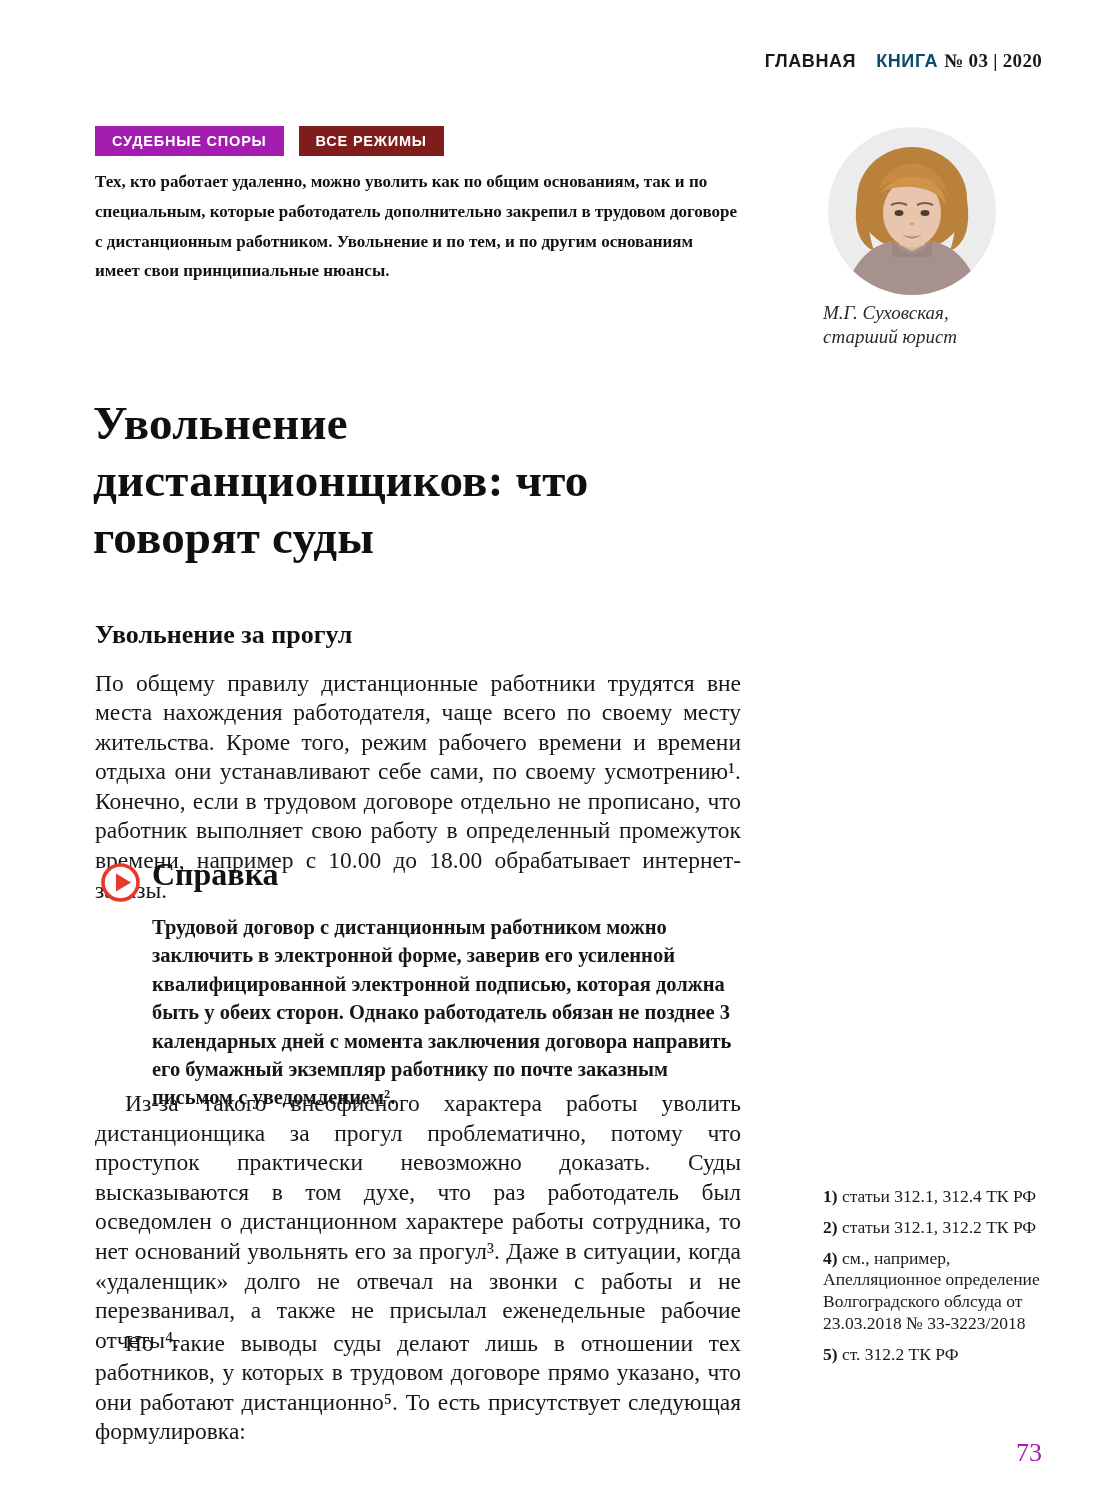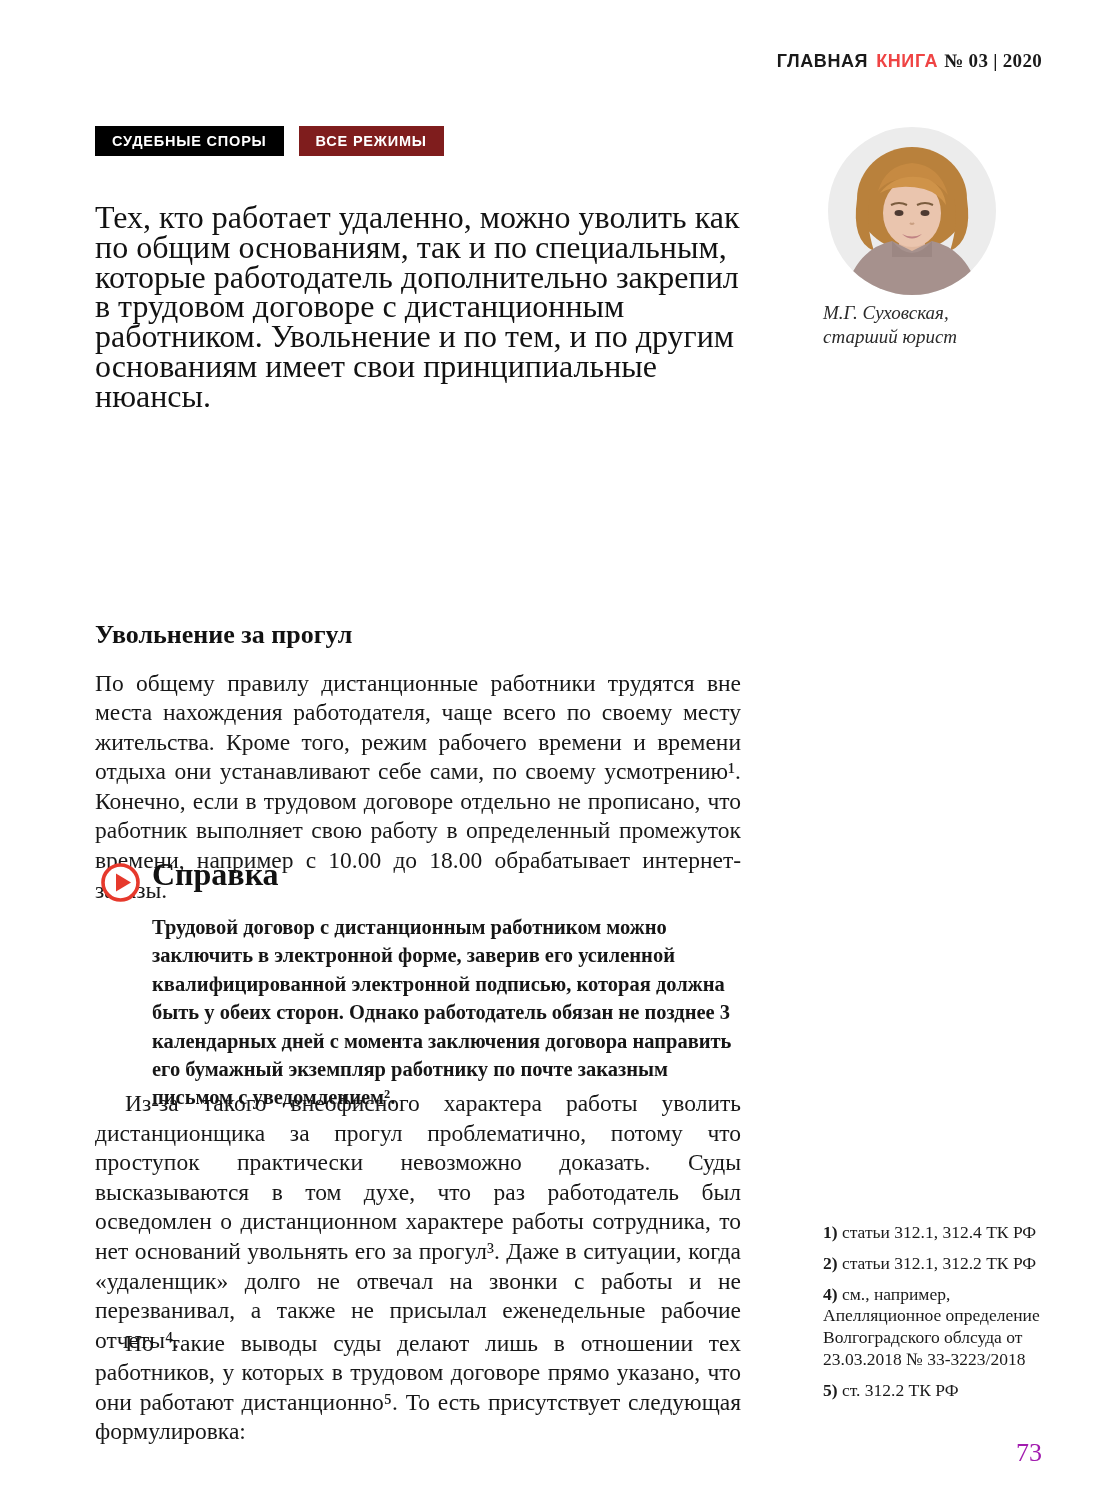--- a/index.html
+++ b/index.html
@@ -7,38 +7,38 @@
     position:relative; width:1104px; height:1500px; margin:0 auto;
     background:#ffffff; color:#141414; overflow:hidden;
     font-family:"Liberation Serif","DejaVu Serif",serif;
   }
   
   .masthead {
     position:absolute; top:50px; right:62px; white-space:nowrap;
     font-family:"Liberation Sans","DejaVu Sans",sans-serif;
     font-weight:bold; font-size:18px; letter-spacing:0.6px; color:#1a1a1a;
   }
-  .masthead .brand-secondary { color:#ef4444; margin-left:8px; }
+  .masthead .brand-secondary { color:#0c4a6e; margin-left:20px; }
   .masthead .issue {
     font-family:"Liberation Serif","DejaVu Serif",serif;
     font-weight:bold; letter-spacing:0.3px; margin-left:6px; font-size:19px;
   }
   
   .badges { position:absolute; top:126px; left:95px; display:flex; gap:15px;
     font-family:"Liberation Sans","DejaVu Sans",sans-serif; }
   .badge {
     display:inline-block; color:#ffffff; font-weight:bold; font-size:14.5px;
     letter-spacing:0.8px; padding:7px 17px 6px; line-height:1.15;
   }
-  .badge-red { background:#000000; }
+  .badge-red { background:#a21caf; }
   .badge-purple { background:#7f1d1d; }
   
   .lede {
     position:absolute; top:167px; left:95px; width:645px;
-    font-weight:normal; font-size:32px; line-height:29.8px; color:#121212;margin-top:36px;
+    font-weight:bold; font-size:17px; line-height:29.8px; color:#121212;
   }
   
   .author-photo { position:absolute; left:828px; top:127px; width:168px; height:168px; }
   .author-caption {
     position:absolute; left:823px; top:301px; font-style:italic;
     font-size:19px; line-height:24px; color:#2a2a2a;
   }
   
   .title {
     position:absolute; left:93px; top:364px; width:660px;
@@ -60,21 +60,21 @@
   .spravka { position:absolute; left:100px; top:856px; width:642px; }
   .spravka-icon { position:absolute; left:0; top:6px; width:41px; height:41px; }
   .spravka-content { margin-left:52px; }
   .spravka-heading { font-size:32px; font-weight:bold; margin:0 0 20px 0; color:#121212; }
   .spravka-body {
     font-weight:bold; font-size:20.5px; line-height:28.4px; width:588px; color:#161616;
   }
   
   .footnotes {
     position:absolute; left:823px; top:1186px; width:224px;
-    font-size:17.5px; line-height:21.8px; color:#1a1a1a;margin-top:36px;
+    font-size:17.5px; line-height:21.8px; color:#1a1a1a;
   }
   .footnote { margin-bottom:9px; }
   .footnote-num { font-weight:bold; }
   
   .page-number { position:absolute; right:62px; bottom:32px; font-size:26px; color:#a21caf; }
 </style>
 </head>
 <body>
 
 <div class="page">
@@ -116,20 +116,21 @@
         <path d="M64,114 Q74,126 84,126 Q94,126 104,114 L104,130 L64,130 Z" fill="#9c8783"></path>
       </g>
     </svg>
   </div>
 
   <div class="author-caption">
     <div>М.Г. Суховская,</div>
     <div>старший юрист</div>
   </div>
 
+  <h1 class="title">Увольнение дистанционщиков: что говорят суды</h1>
 
   <h2 class="section-heading">Увольнение за прогул</h2>
 
   <p class="body-par p1">По общему правилу дистанционные работники трудятся вне места нахождения работодателя, чаще всего по своему месту жительства. Кроме того, режим рабочего времени и времени отдыха они устанавливают себе сами, по своему усмотрению¹. Конечно, если в трудовом договоре отдельно не прописано, что работник выполняет свою работу в определенный промежуток времени, например с 10.00 до 18.00 обрабатывает интернет-заказы.</p>
 
   <div class="spravka">
     <span class="spravka-icon">
       <svg width="41" height="41" viewBox="0 0 41 41">
         <circle cx="20.5" cy="20.5" r="17.5" fill="#ffffff" stroke="#e6392c" stroke-width="3.6"></circle>
         <path d="M16,11.5 L31,20.5 L16,29.5 Z" fill="#e6392c"></path>

